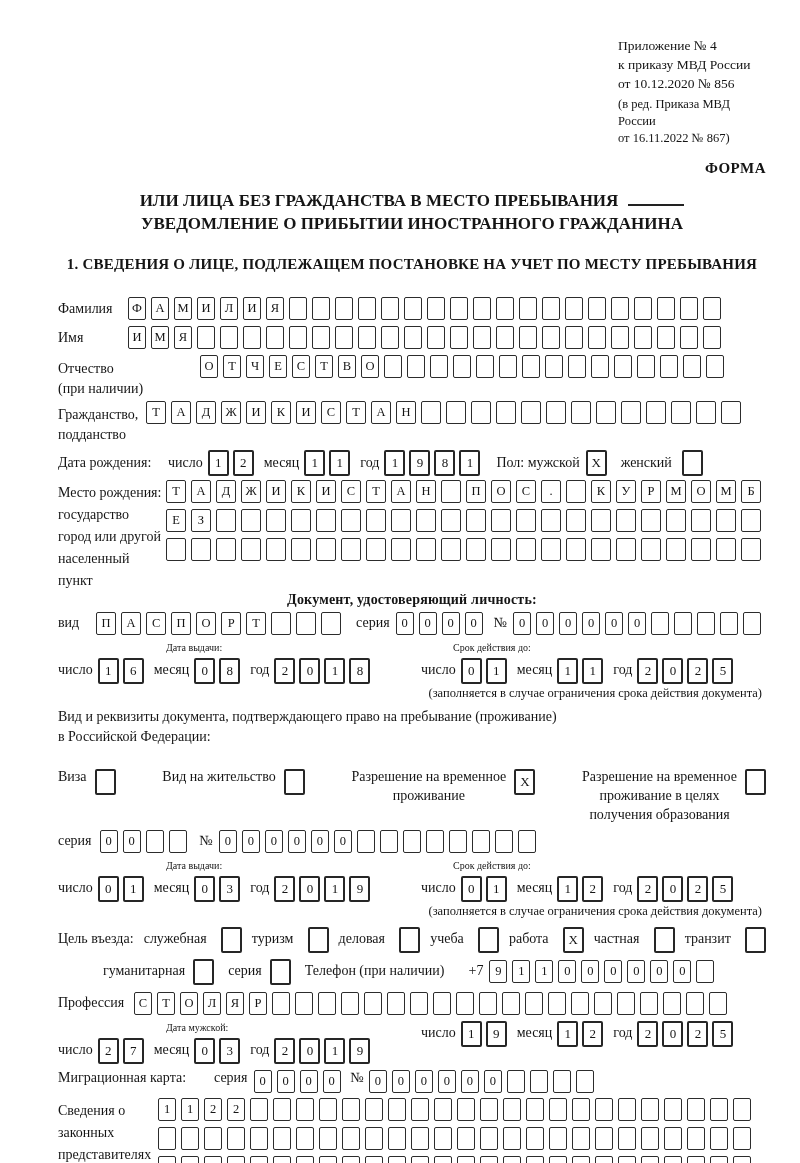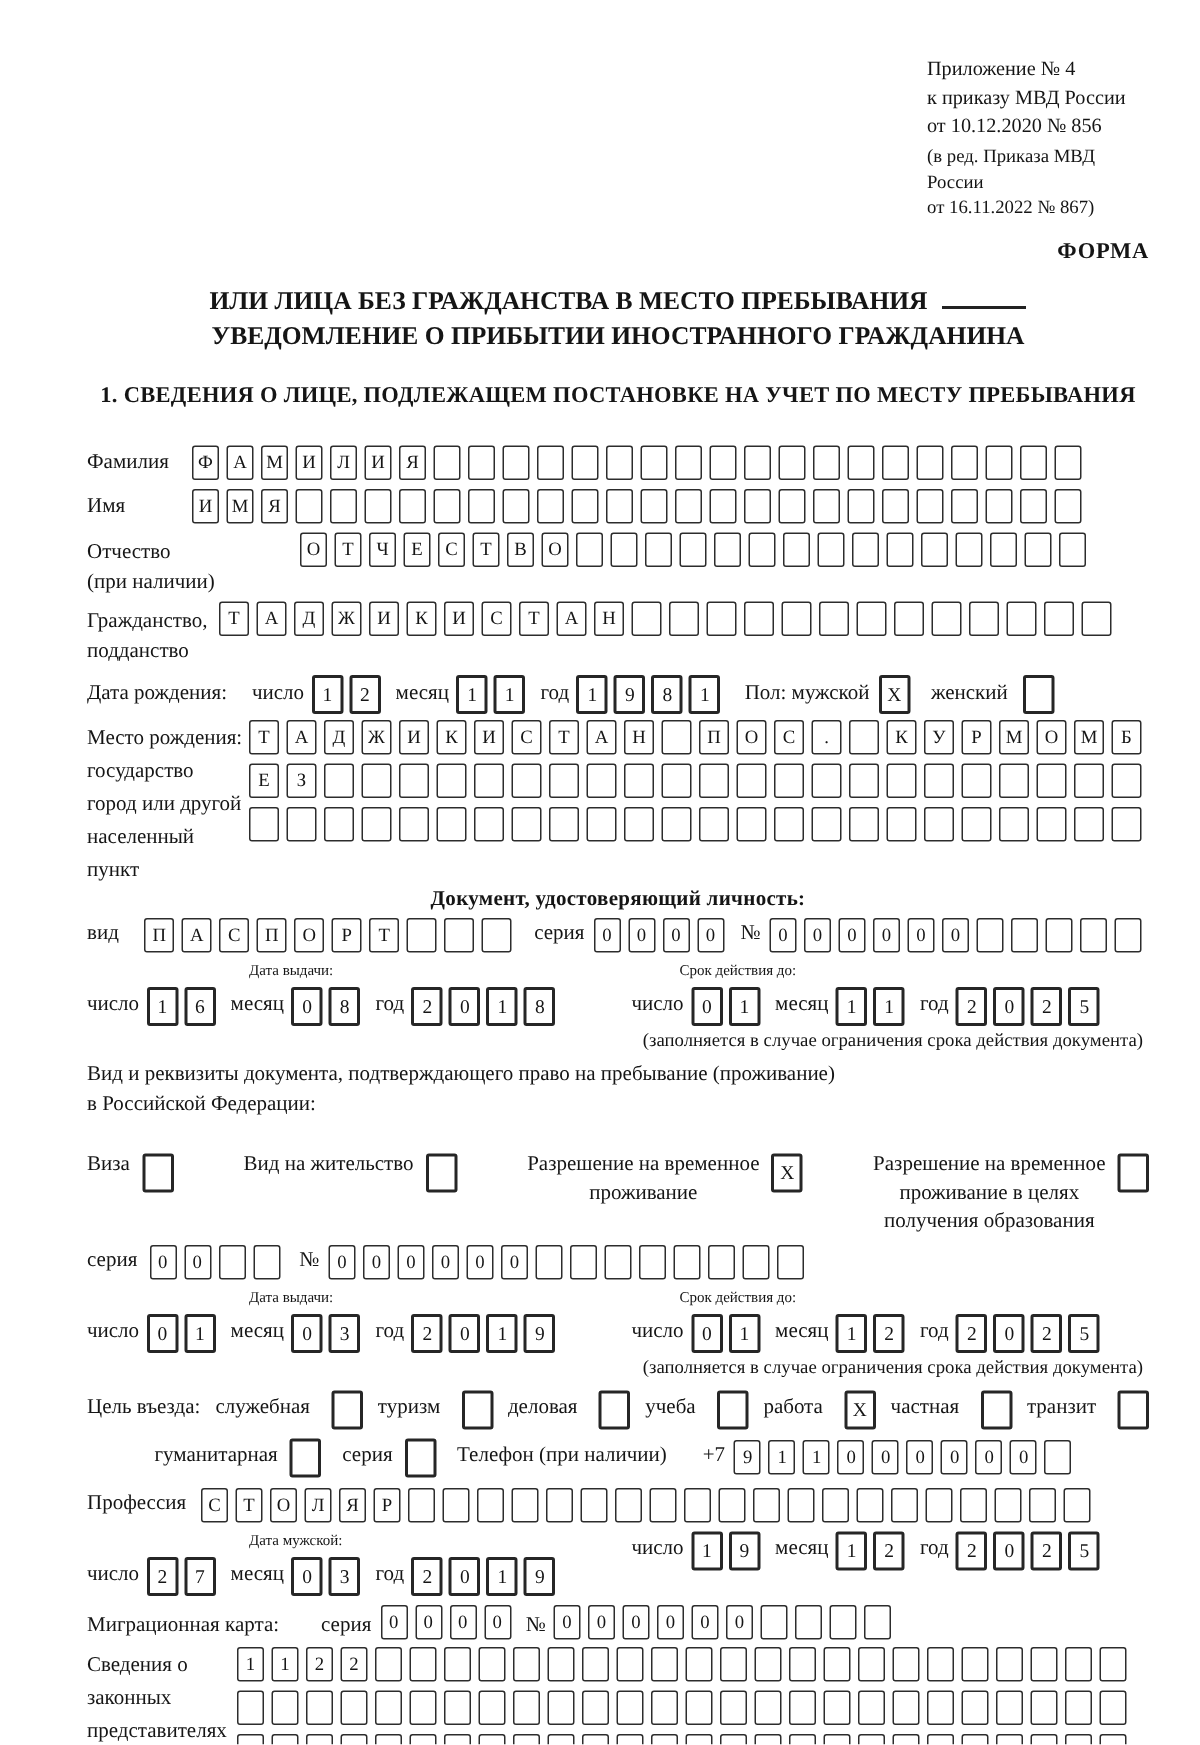--- a/index.html
+++ b/index.html
@@ -53,21 +53,21 @@
   .opt{display:flex;align-items:flex-start;}
   .opt .chk{margin-left:8px;margin-top:2px;}
   .optlines div{line-height:19px;text-align:center;}
   
   .purpose-row{display:flex;justify-content:space-between;align-items:center;margin-top:8px;}
   .purpose-row .chk{margin-left:4px;}
   .phone-row{display:flex;align-items:center;margin-top:6px;padding-left:45px;}
   .phone-row .chk{margin:0 14px 0 8px;}
   .phone-row .plbl{margin-right:10px;}
   .phone-row .prefix{margin:0 6px 0 14px;}
-  .mig-row{display:flex;align-items:flex-end;margin-top:6px;}
+  .mig-row{display:flex;align-items:flex-start;margin-top:6px;}
   .mig-row .mlbl{margin-right:8px;}
   
   .cellstack .cells{display:flex;margin-bottom:6px;}
 </style>
 </head>
 <body>
 
 <div class="page">
 
   <div class="appendix">

